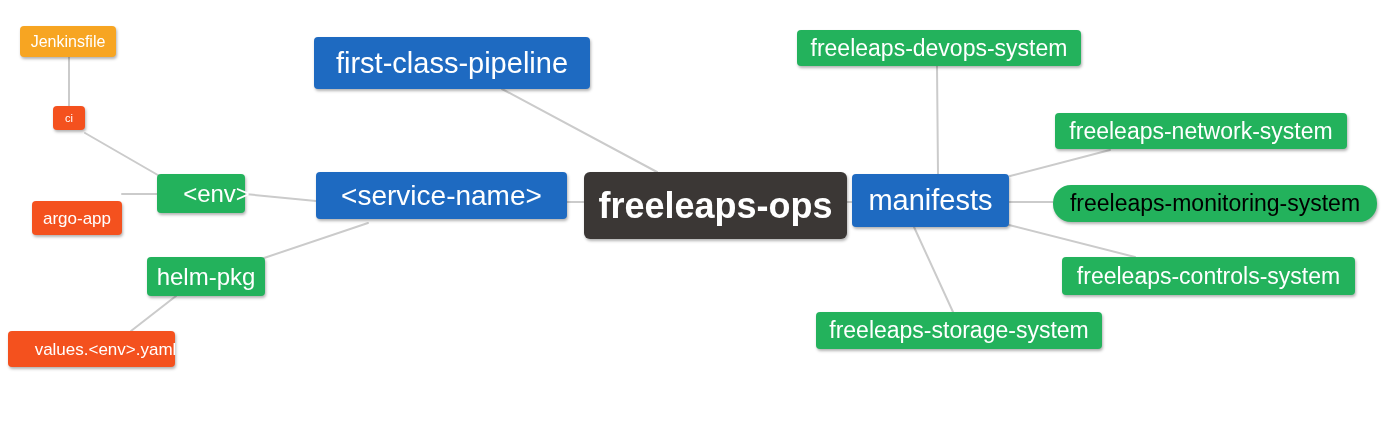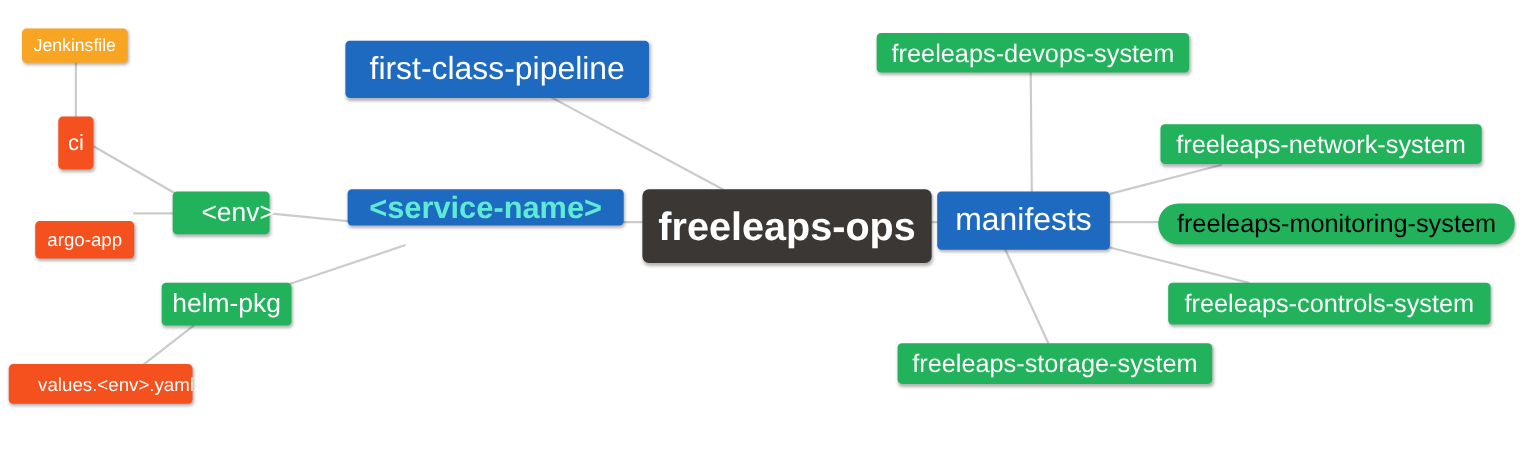--- a/index.html
+++ b/index.html
@@ -53,27 +53,27 @@
       <line x1="502" y1="89" x2="657" y2="172" stroke="#cbcbcb" stroke-width="2" stroke-linecap="round"></line>
       <line x1="565" y1="202" x2="584" y2="202" stroke="#cbcbcb" stroke-width="2" stroke-linecap="round"></line>
       <line x1="847" y1="202" x2="852" y2="202" stroke="#cbcbcb" stroke-width="2" stroke-linecap="round"></line>
       <line x1="938" y1="174" x2="937" y2="66" stroke="#cbcbcb" stroke-width="2" stroke-linecap="round"></line>
       <line x1="1010" y1="176" x2="1110" y2="150" stroke="#cbcbcb" stroke-width="2" stroke-linecap="round"></line>
       <line x1="1009" y1="202" x2="1053" y2="202" stroke="#cbcbcb" stroke-width="2" stroke-linecap="round"></line>
       <line x1="1009" y1="225" x2="1135" y2="257" stroke="#cbcbcb" stroke-width="2" stroke-linecap="round"></line>
       <line x1="914" y1="227" x2="953" y2="312" stroke="#cbcbcb" stroke-width="2" stroke-linecap="round"></line>
     </svg>
 <div class="node orange" style="left: 20px; top: 26px; width: 96px; height: 31px; font-size: 16px; background: rgb(247, 165, 34); color: rgb(255, 255, 255);">Jenkinsfile</div>
-    <div class="node red" style="left: 53px; top: 106px; width: 32px; height: 48px; font-size: 20px; background: rgb(244, 81, 30); color: rgb(255, 255, 255);">ci</div>
+    <div class="node red" style="left: 53px; top: 106px; width: 32px; height: 24px; font-size: 11px; background: rgb(244, 81, 30); color: rgb(255, 255, 255);">ci</div>
     <div class="node red" style="left: 32px; top: 177px; width: 90px; height: 34px; font-size: 17px; background: rgb(244, 81, 30); color: rgb(255, 255, 255); margin-top: 24px;">argo-app</div>
     <div class="node green" style="left: 157px; top: 174px; width: 88px; height: 39px; font-size: 24px; background: rgb(35, 178, 92); color: rgb(255, 255, 255); padding-left: 31px;">&lt;env&gt;</div>
     <div class="node green" style="left: 147px; top: 257px; width: 118px; height: 39px; font-size: 24px; background: rgb(35, 178, 92); color: rgb(255, 255, 255);">helm-pkg</div>
     <div class="node red" style="left: 8px; top: 331px; width: 167px; height: 36px; font-size: 17px; background: rgb(244, 81, 30); color: rgb(255, 255, 255); padding-left: 28px;">values.&lt;env&gt;.yaml</div>
     <div class="node blue" style="left: 314px; top: 37px; width: 276px; height: 52px; font-size: 29px; background: rgb(30, 106, 193); color: rgb(255, 255, 255);">first-class-pipeline</div>
-    <div class="node blue" style="left: 316px; top: 172px; width: 251px; height: 33px; font-size: 28px; background: rgb(30, 106, 193); color: #5eead4; font-weight: bold;">&lt;service-name&gt;</div>
+    <div class="node blue" style="left: 316px; top: 172px; width: 251px; height: 47px; font-size: 28px; background: rgb(30, 106, 193); color: #ffffff;">&lt;service-name&gt;</div>
     <div class="node dark" style="left: 584px; top: 172px; width: 263px; height: 67px; font-size: 36px; background: rgb(59, 55, 53); color: rgb(255, 255, 255);">freeleaps-ops</div>
     <div class="node blue" style="left: 852px; top: 174px; width: 157px; height: 53px; font-size: 29px; background: rgb(30, 106, 193); color: rgb(255, 255, 255);">manifests</div>
     <div class="node green" style="left: 797px; top: 30px; width: 284px; height: 36px; font-size: 23px; background: rgb(35, 178, 92); color: rgb(255, 255, 255); text-align: right;">freeleaps-devops-system</div>
     <div class="node green" style="left: 1055px; top: 113px; width: 292px; height: 36px; font-size: 23px; background: rgb(35, 178, 92); color: rgb(255, 255, 255);">freeleaps-network-system</div>
     <div class="node green" style="left: 1053px; top: 185px; width: 324px; height: 37px; font-size: 23px; background: rgb(35, 178, 92); color: #000000; border-radius: 18px;">freeleaps-monitoring-system</div>
     <div class="node green" style="left: 1062px; top: 257px; width: 293px; height: 38px; font-size: 23px; background: rgb(35, 178, 92); color: rgb(255, 255, 255);">freeleaps-controls-system</div>
     <div class="node green" style="left: 816px; top: 312px; width: 286px; height: 37px; font-size: 23px; background: rgb(35, 178, 92); color: rgb(255, 255, 255);">freeleaps-storage-system</div>
   </div>
 
 </body></html>

